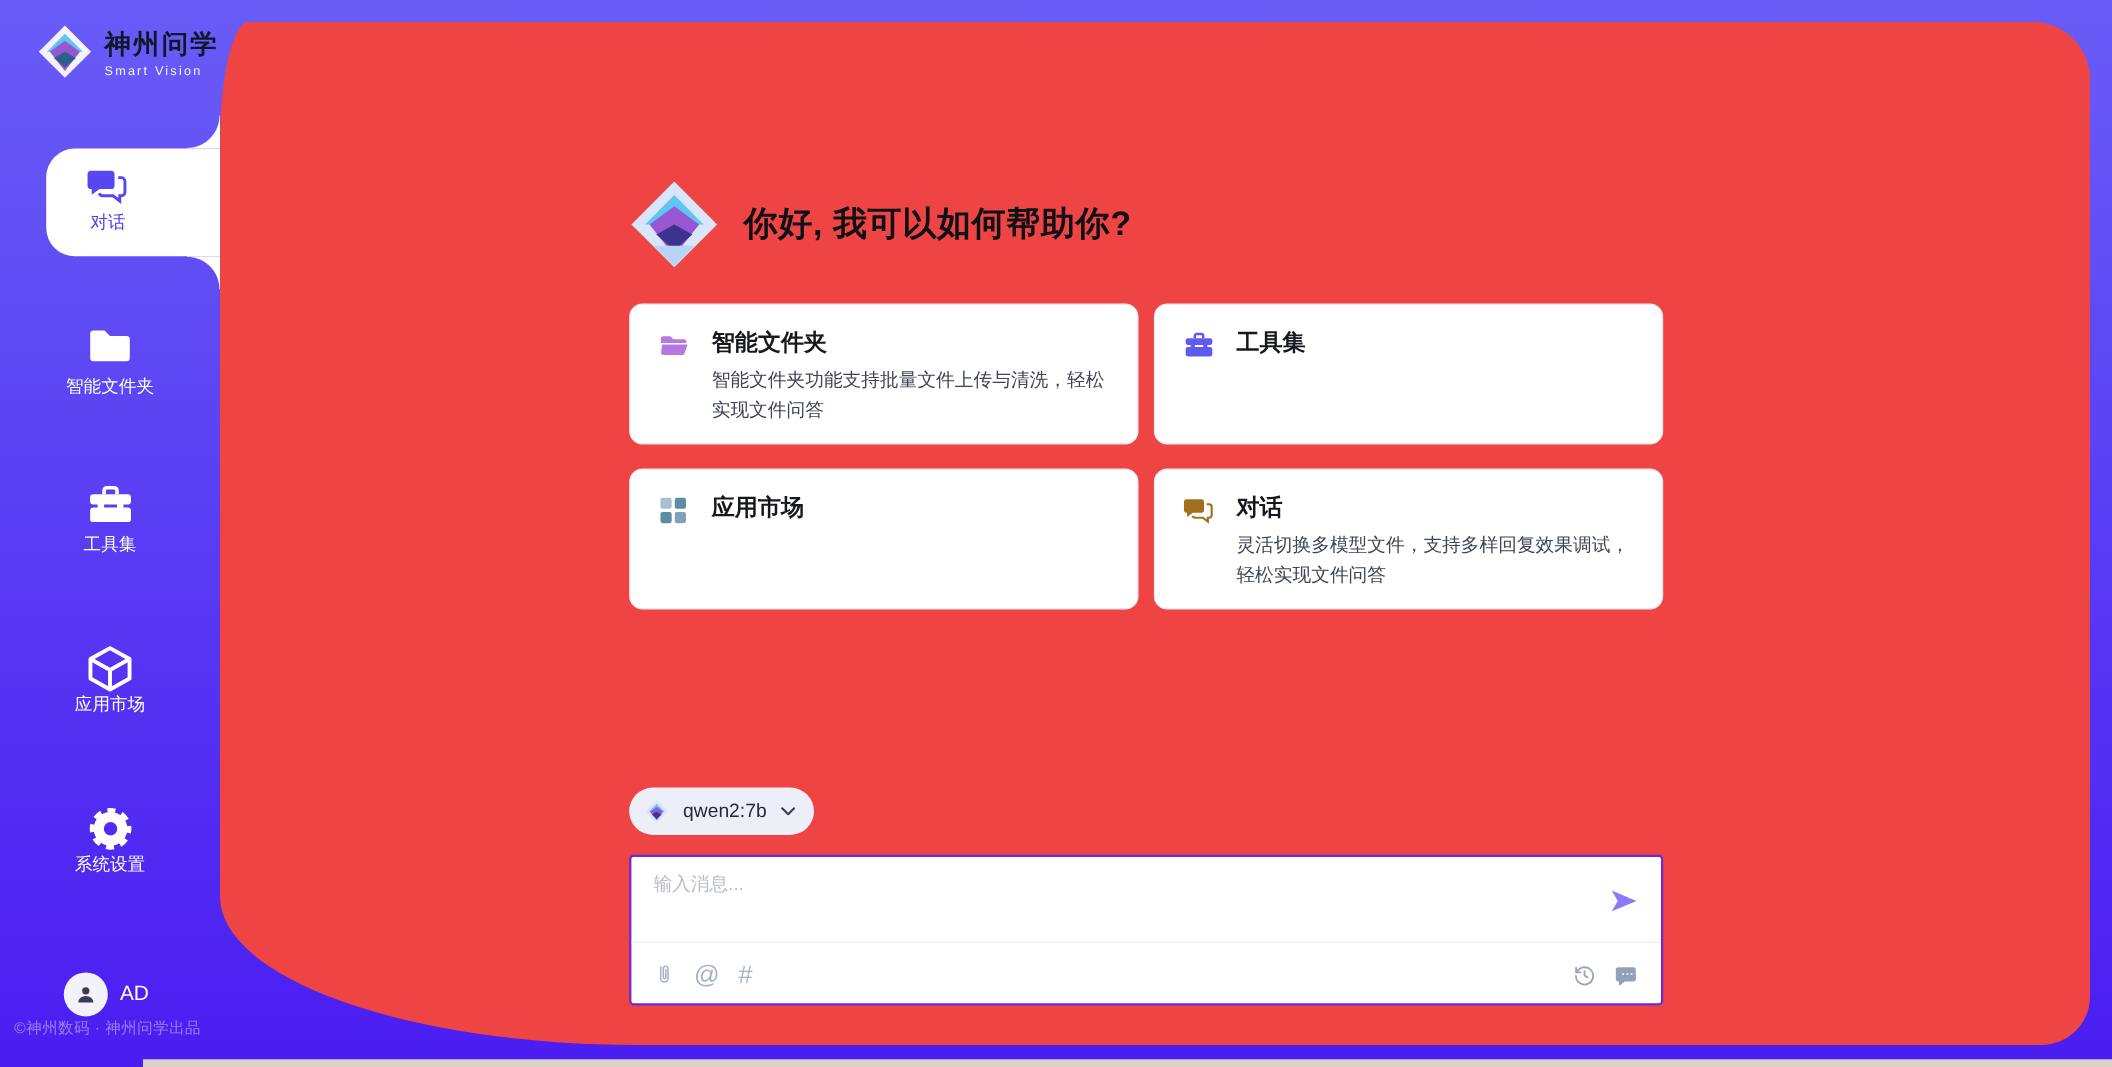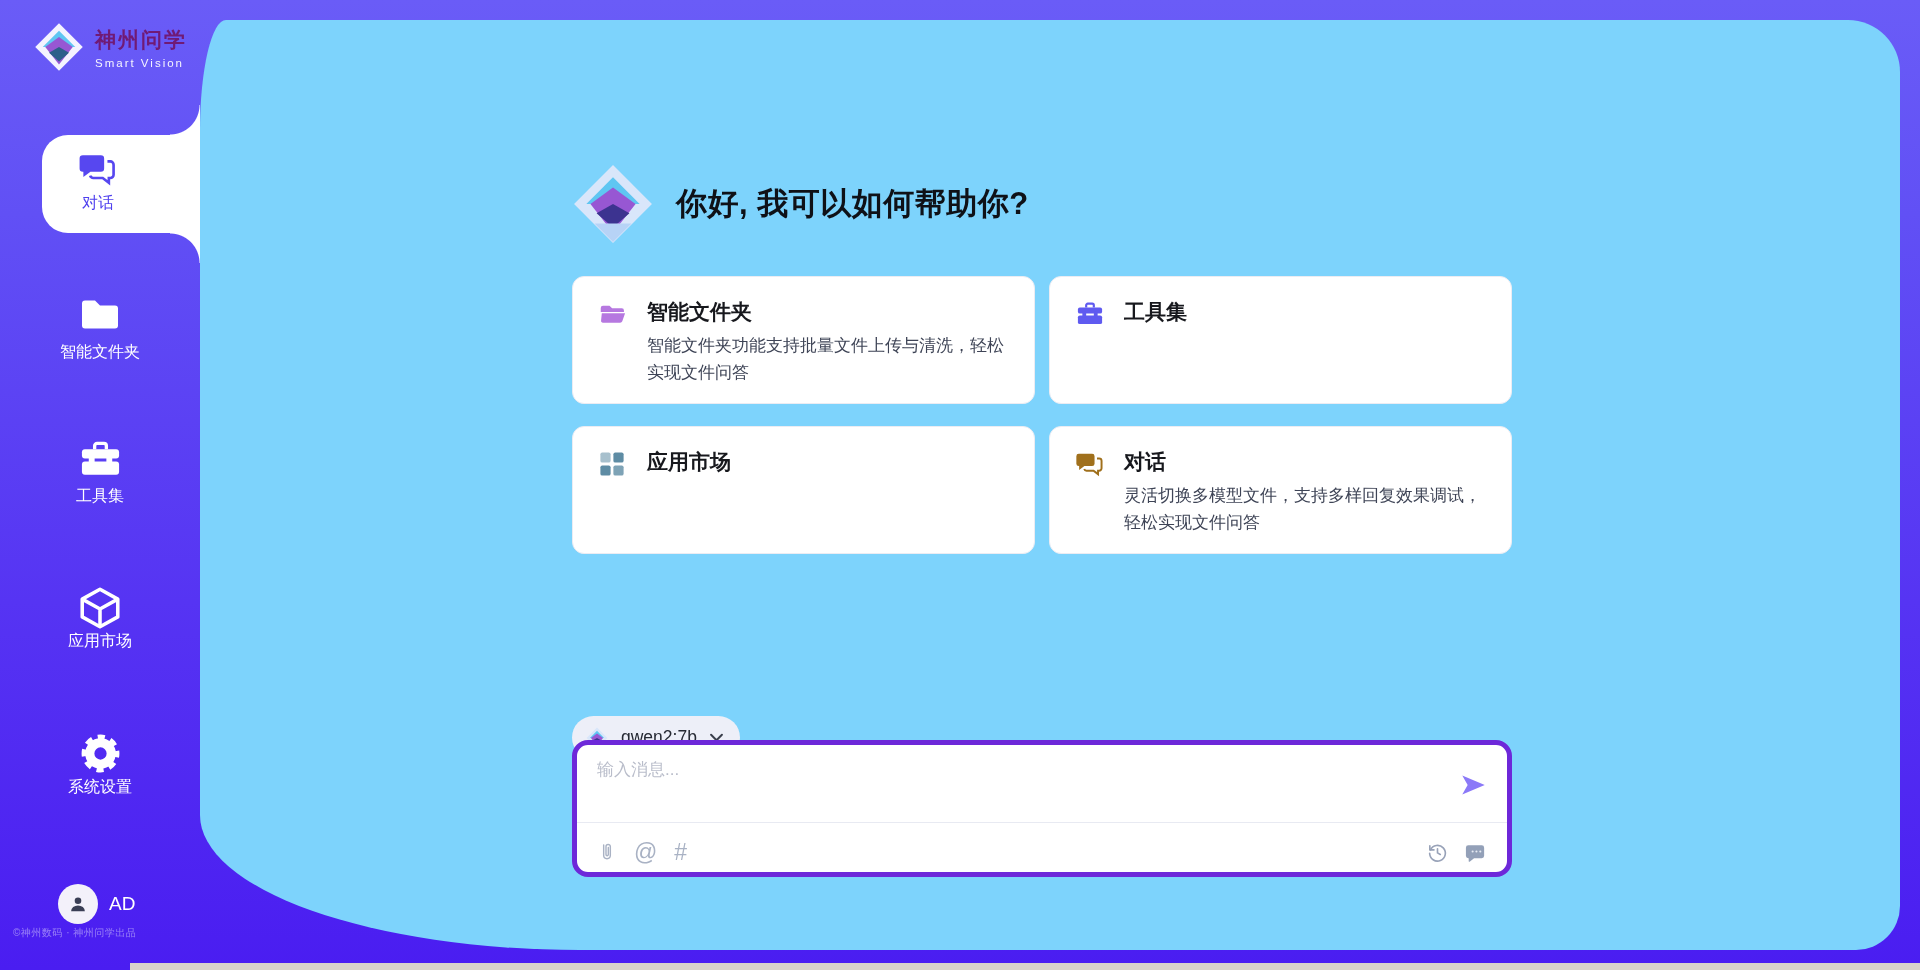--- a/index.html
+++ b/index.html
@@ -7,70 +7,70 @@
   body {
     font-family:"Liberation Sans","DejaVu Sans",sans-serif;
     background:linear-gradient(180deg,#6a5cf7 0%,#6150f5 22%,#5634f3 62%,#4a1df1 100%);
     position:relative;
   }
   svg { display:block; }
 
   
   .main-panel{
     position:absolute; left:200px; top:20px; width:1700px; height:930px;
-    background:#7dd3fc;
+    background:#ef4444;
     border-radius:26px 52px 44px 380px / 110px 52px 44px 135px;
   }
 
   
   .brand{ position:absolute; left:34px; top:22px; display:flex; align-items:center; gap:11px; }
-  .brand-text .t{ color:#701a75; font-size:21px; font-weight:700; letter-spacing:2px; }
+  .brand-text .t{ color:#0f172a; font-size:24px; font-weight:700; letter-spacing:2px; }
   .brand-text .s{ color:rgba(255,255,255,.93); font-size:11.5px; letter-spacing:2px; margin-top:3px; }
 
   .tab{
     position:absolute; left:42px; top:135px; width:158px; height:98px;
     background:#fff; border-radius:26px 0 0 26px; cursor:pointer;
   }
   .tab-inner{ width:112px; padding-top:17px; display:flex; flex-direction:column; align-items:center; }
   .tab-icon{ color:#5747f0; }
   .tab-label{ margin-top:9px; font-size:16px; color:#4f40ee; line-height:1; }
   .fillet{ position:absolute; left:170px; width:30px; height:30px; }
   .fillet.top{ top:105px; background:radial-gradient(circle 30px at 0 0, rgba(255,255,255,0) 29px, #fff 30px); }
   .fillet.bottom{ top:233px; background:radial-gradient(circle 30px at 0 100%, rgba(255,255,255,0) 29px, #fff 30px); }
 
   .nav-item{ position:absolute; left:0; width:200px; text-align:center; color:#fff; cursor:pointer; }
   .nav-item .ic{ height:46px; display:flex; justify-content:center; align-items:flex-start; }
   .nav-item .lb{ font-size:16px; line-height:1; margin-top:2px; }
 
   .user-row{ position:absolute; left:58px; top:884px; display:flex; align-items:center; gap:11px; cursor:pointer; }
   .avatar{ width:40px; height:40px; border-radius:50%; background:#f3f1fa; display:flex; align-items:center; justify-content:center; }
   .user-name{ color:#fff; font-size:19px; }
-  .copyright{ position:absolute; left:13px; top:926px; color:rgba(255,255,255,.42); font-size:10px; letter-spacing:.5px; }
+  .copyright{ position:absolute; left:13px; top:926px; color:rgba(255,255,255,.42); font-size:14px; letter-spacing:.5px; }
 
   
   .greeting{ position:absolute; left:372px; top:143px; display:flex; align-items:center; gap:22px; }
   .greeting-text{ font-size:31px; font-weight:800; color:#0f1117; letter-spacing:.5px; }
 
   
   .cards{ position:absolute; left:372px; top:256px; width:940px;
     display:grid; grid-template-columns:1fr 1fr; column-gap:14px; row-gap:22px; }
   .card{ height:128px; border:1px solid #ebecf3; border-radius:12px; background:#fff;
     padding:22px 24px 0 26px; display:flex; gap:20px; cursor:pointer; }
   .card-icon{ width:28px; flex:none; margin-top:2px; }
   .card-title{ font-size:21px; font-weight:700; color:#17181d; line-height:1.2; }
   .card-desc{ margin-top:9px; font-size:17px; line-height:1.55; color:#3e4456; max-width:368px; }
 
   
   .model-pill{ position:absolute; left:372px; top:696px; height:43px; border-radius:22px;
     background:#edeff8; display:inline-flex; align-items:center; gap:13px; padding:0 17px 0 14px; cursor:pointer; }
   .model-name{ font-size:17.5px; color:#262a34; font-weight:500; }
 
   
-  .composer{ position:absolute; left:372px; top:720px; width:940px; height:137px;
-    border:5px solid #6d28d9; border-radius:16px; background:#fff; }
+  .composer{ position:absolute; left:372px; top:757px; width:940px; height:137px;
+    border:2px solid #6d28d9; border-radius:4px; background:#fff; }
   .composer textarea{
     position:absolute; left:20px; top:13px; width:860px; height:56px;
     border:none; outline:none; resize:none; background:transparent;
     font-family:inherit; font-size:17px; color:#333;
   }
   .composer textarea::placeholder{ color:#b9bdca; }
   .send-btn{ position:absolute; right:20px; top:28px; cursor:pointer; }
   .composer-divider{ position:absolute; left:0; right:0; top:77px; border-top:1px solid #e8eaf2; }
   .composer-tools{ position:absolute; left:20px; top:78px; height:58px; display:flex; align-items:center; gap:17px; }
   .tool-glyph{ font-size:23px; color:#a9b2c4; line-height:1; cursor:pointer; }

